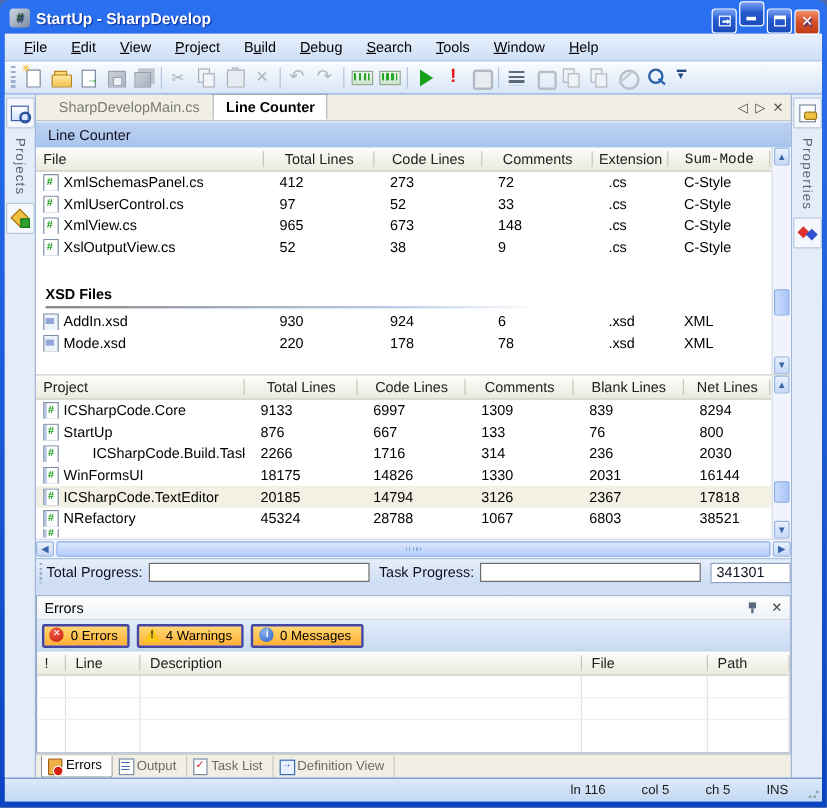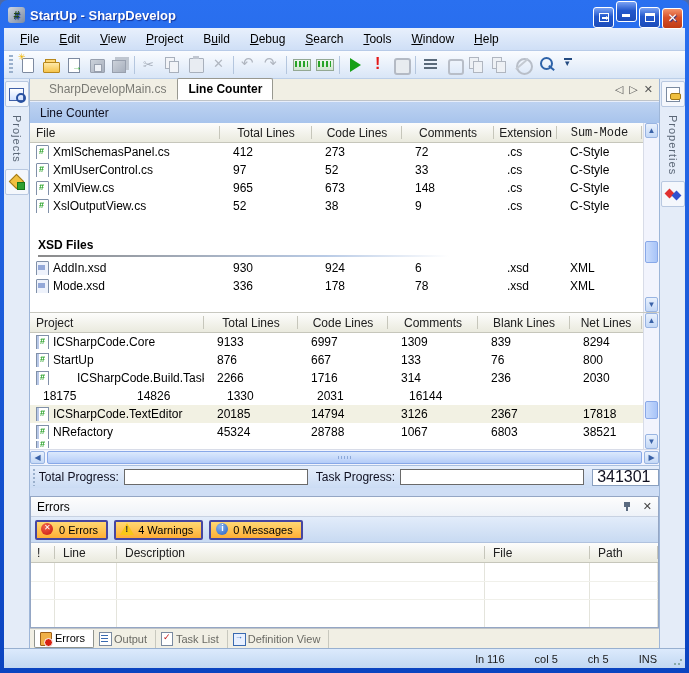--- a/index.html
+++ b/index.html
@@ -129,21 +129,21 @@
   .hs-left{left:0;} .hs-right{right:0;}
   .hs-thumb{position:absolute;top:1px;bottom:1px;left:17px;right:17px;background:linear-gradient(180deg,#dce9fd,#b4ccf8);border:1px solid #88a8e8;border-radius:2px;}
   .hs-thumb::after{content:"";position:absolute;left:50%;top:4px;bottom:4px;width:14px;transform:translateX(-50%);
     background:repeating-linear-gradient(90deg,#8ca8d8 0 1px,transparent 1px 3px);}
   
   .progress{height:23px;background:linear-gradient(180deg,#e6eefb,#cbdcf4);border-top:1px solid #aac0e0;display:flex;align-items:center;font-size:12px;color:#101020;}
   .pgrip{width:4px;height:17px;margin:0 4px 0 3px;background:repeating-linear-gradient(180deg,#9ab0cc 0 2px,transparent 2px 4px);}
   .plabel{margin-right:5px;white-space:nowrap;}
   .pbar{width:184px;height:16px;background:#fff;border:1px solid #6a6a6a;padding:1px;margin-right:8px;flex:0 0 auto;}
   .pfill{height:100%;background:repeating-linear-gradient(90deg,#35bd35 0 6px,#fff 6px 8px);}
-  .pvalue{width:148px;height:17px;background:#fff;border:1px solid #8aa0c0;font-size:16px;display:flex;align-items:center;padding-left:4px;}
+  .pvalue{width:148px;height:17px;background:#fff;border:1px solid #8aa0c0;font-size:12px;display:flex;align-items:center;padding-left:4px;}
   .gapstrip{height:8px;background:#cfdef5;}
   
   .errors{flex:1;background:#fff;border:1px solid #94a6c4;display:flex;flex-direction:column;min-height:0;}
   .err-title{height:20px;display:flex;align-items:center;background:linear-gradient(180deg,#fdfdfd,#eef2f8);
     border-bottom:1px solid #c8d2e2;font-size:12px;color:#000;padding:0 6px;}
   .err-title-text{flex:1;}
   .pin-icon{position:relative;width:11px;height:11px;margin-right:10px;display:inline-block;}
   .pin-icon::before{content:"";position:absolute;left:2px;top:1px;width:6px;height:5px;background:#5a6a80;}
   .pin-icon::after{content:"";position:absolute;left:4px;top:6px;width:2px;height:4px;background:#5a6a80;}
   .err-close{color:#444;font-size:11px;font-weight:bold;}
@@ -340,21 +340,21 @@
               <div class="td" style="width: 90px;">924</div>
               <div class="td" style="width: 92px;">6</div>
               <div class="td" style="width: 63px;">.xsd</div>
               <div class="td" style="width: 85px;">XML</div>
             </div>
             <div class="trow">
               <div class="td first" style="width: 190px;">
                 <span class="fic xsd-file-icon"></span>
                 <span>Mode.xsd</span>
               </div>
-              <div class="td" style="width: 92px;">336</div>
+              <div class="td" style="width: 92px;">220</div>
               <div class="td" style="width: 90px;">178</div>
               <div class="td" style="width: 92px;">78</div>
               <div class="td" style="width: 63px;">.xsd</div>
               <div class="td" style="width: 85px;">XML</div>
             </div>
           </div>
         <div class="vscroll">
           <span class="vs-btn vs-up">▲</span>
           <span class="vs-thumb"></span>
           <span class="vs-btn vs-down">▼</span>
@@ -398,20 +398,24 @@
                 <span class="fic project-icon"></span>
                 <span>ICSharpCode.Build.Tasks</span>
               </div>
               <div class="td" style="width: 94px;">2266</div>
               <div class="td" style="width: 90px;">1716</div>
               <div class="td" style="width: 90px;">314</div>
               <div class="td" style="width: 92px;">236</div>
               <div class="td" style="width: 72px;">2030</div>
             </div>
             <div class="trow">
+              <div class="td first" style="width: 174px;">
+                <span class="fic project-icon"></span>
+                <span>WinFormsUI</span>
+              </div>
               <div class="td" style="width: 94px;">18175</div>
               <div class="td" style="width: 90px;">14826</div>
               <div class="td" style="width: 90px;">1330</div>
               <div class="td" style="width: 92px;">2031</div>
               <div class="td" style="width: 72px;">16144</div>
             </div>
             <div class="trow hl">
               <div class="td first" style="width: 174px;">
                 <span class="fic project-icon"></span>
                 <span>ICSharpCode.TextEditor</span>

